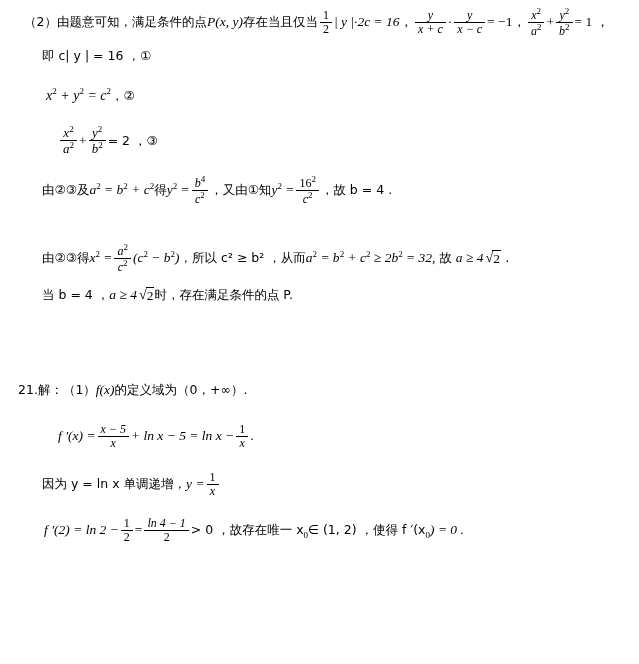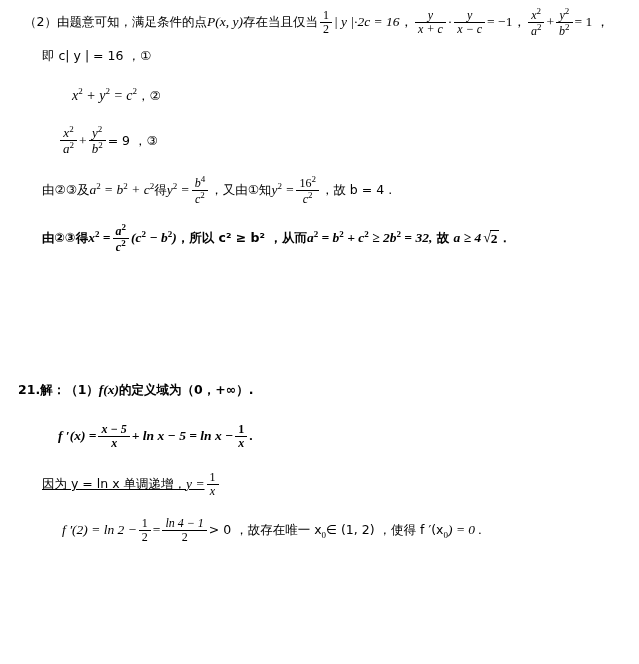--- a/index.html
+++ b/index.html
@@ -93,48 +93,51 @@
 <div class="page">
 
   <div class="line blk" style="left:24px; top:8px;">
     <span class="cn">（2）由题意可知，满足条件的点</span><span class="it">P(x, y)</span><span class="cn">存在当且仅当</span><span class="frac"><span class="num">1</span><span class="den">2</span></span><span class="it">| y |·2c = 16</span><span class="rm">，</span><span class="frac"><span class="num it">y</span><span class="den it">x + c</span></span><span class="rm">·</span><span class="frac"><span class="num it">y</span><span class="den it">x − c</span></span><span class="rm">= −1</span><span class="rm">，</span><span class="frac"><span class="num it"><span>x</span><span class="sup">2</span></span><span class="den it"><span>a</span><span class="sup">2</span></span></span><span class="rm">+</span><span class="frac"><span class="num it"><span>y</span><span class="sup">2</span></span><span class="den it"><span>b</span><span class="sup">2</span></span></span><span class="rm">= 1 ，</span>
   </div>
 
   <div class="line blk" style="left:42px; top:48px;">
     <span class="cn">即 c| y | = 16 ，①</span>
   </div>
 
-  <div class="line blk" style="left:72px; top:86px;">
+  <div class="line blk" style="left:46px; top:86px;">
     <span class="it" style="font-size:14px;">x<span class="sup">2</span> + y<span class="sup">2</span> = c<span class="sup">2</span></span><span class="cn">，②</span>
   </div>
 
   <div class="line blk" style="left:58px; top:126px;">
-    <span class="frac" style="font-size:13px;"><span class="num it">x<span class="sup">2</span></span><span class="den it">a<span class="sup">2</span></span></span><span class="rm">+</span><span class="frac" style="font-size:13px;"><span class="num it">y<span class="sup">2</span></span><span class="den it">b<span class="sup">2</span></span></span><span class="cn">= 9 ，③</span>
+    <span class="frac" style="font-size:13px;"><span class="num it">x<span class="sup">2</span></span><span class="den it">a<span class="sup">2</span></span></span><span class="rm">+</span><span class="frac" style="font-size:13px;"><span class="num it">y<span class="sup">2</span></span><span class="den it">b<span class="sup">2</span></span></span><span class="cn">= 2 ，③</span>
   </div>
 
   <div class="line blk" style="left:42px; top:176px;">
     <span class="cn">由②③及</span><span class="it">a<span class="sup">2</span> = b<span class="sup">2</span> + c<span class="sup">2</span></span><span class="cn">得</span><span class="it">y<span class="sup">2</span> =</span><span class="frac"><span class="num it">b<span class="sup">4</span></span><span class="den it">c<span class="sup">2</span></span></span><span class="cn">，又由①知</span><span class="it">y<span class="sup">2</span> =</span><span class="frac"><span class="num rm">16<span class="sup">2</span></span><span class="den it">c<span class="sup">2</span></span></span><span class="cn">，故 b = 4 .</span>
   </div>
 
-  <div class="line blk" style="left:42px; top:224px;font-weight:bold;">
+  <div class="line blk" style="left:42px; top:244px;">
     <span class="cn">由②③得</span><span class="it">x<span class="sup">2</span> =</span><span class="frac"><span class="num it">a<span class="sup">2</span></span><span class="den it">c<span class="sup">2</span></span></span><span class="it">(c<span class="sup">2</span> − b<span class="sup">2</span>)</span><span class="cn">，所以 c² ≥ b² ，从而</span><span class="it">a<span class="sup">2</span> = b<span class="sup">2</span> + c<span class="sup">2</span> ≥ 2b<span class="sup">2</span> = 32,</span><span class="cn">&nbsp;故&nbsp;</span><span class="it">a ≥ 4</span><span class="sqrt"><span class="rad">√</span><span class="body">2</span></span><span class="cn">．</span>
   </div>
 
+  <div class="line blk" style="left:42px; top:286px;">
+    <span class="cn">当 b = 4 ，</span><span class="it">a ≥ 4</span><span class="sqrt"><span class="rad">√</span><span class="body">2</span></span><span class="cn">时，存在满足条件的点 P.</span>
+  </div>
 
 
-  <div class="line blk" style="left:18px; top:382px;font-weight:bold;">
+  <div class="line blk" style="left:18px; top:382px;">
     <span class="cn">21.解：（1）</span><span class="it">f(x)</span><span class="cn">的定义域为（0，+∞）.</span>
   </div>
 
-  <div class="line blk" style="left:58px; top:424px;font-weight:bold;">
+  <div class="line blk" style="left:58px; top:424px;">
     <span class="it">f ′(x) =</span><span class="frac"><span class="num it">x − 5</span><span class="den it">x</span></span><span class="it">+ ln x − 5 = ln x −</span><span class="frac"><span class="num rm">1</span><span class="den it">x</span></span><span class="rm">.</span>
   </div>
 
-  <div class="line blk" style="left:42px; top:472px;text-decoration:underline;">
+  <div class="line blk" style="left:42px; top:472px;">
     <span class="cn">因为 y = ln x 单调递增，</span><span class="it">y =</span><span class="frac"><span class="num rm">1</span><span class="den it">x</span></span>
   </div>
 
-  <div class="line blk" style="left:62px; top:518px;">
+  <div class="line blk" style="left:44px; top:518px;">
     <span class="it">f ′(2) = ln 2 −</span><span class="frac"><span class="num rm">1</span><span class="den rm">2</span></span><span class="rm">=</span><span class="frac"><span class="num it">ln 4 − 1</span><span class="den rm">2</span></span><span class="cn">&gt; 0 ，故存在唯一 x</span><span class="sub">0</span><span class="cn">∈ (1, 2) ，使得 f ′(x</span><span class="sub">0</span><span class="it">) = 0 .</span>
   </div>
 
 
 </div>
 
 </body></html>

